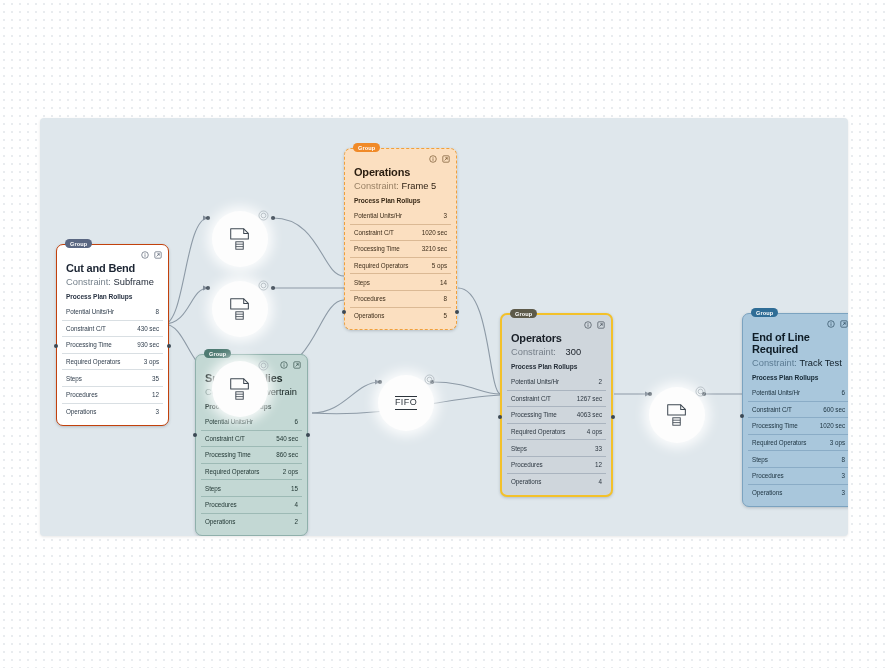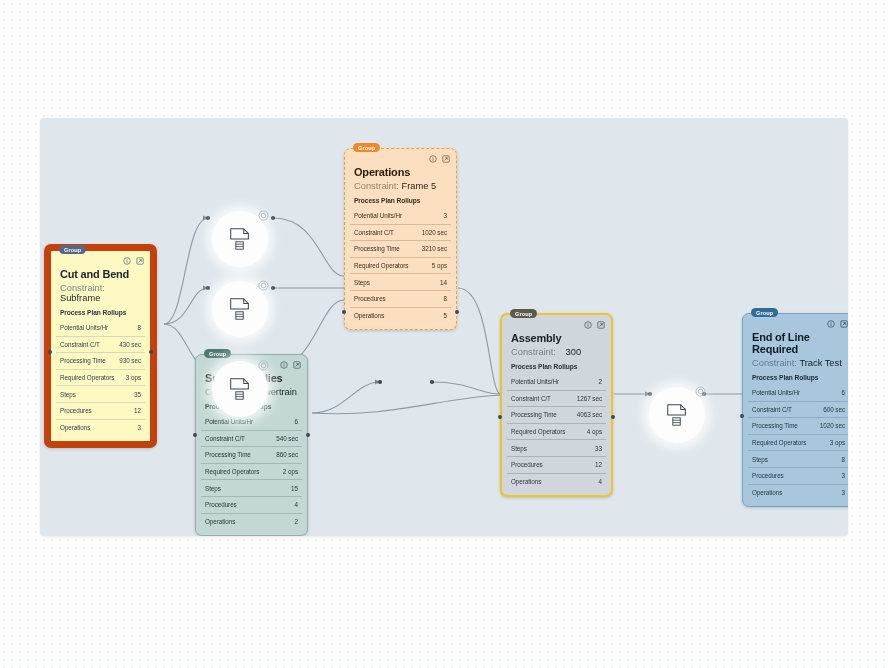--- a/index.html
+++ b/index.html
@@ -166,21 +166,21 @@
           <circle cx="233" cy="170" r="2.1"></circle>
         <circle cx="168" cy="250" r="2.1"></circle>
           <circle cx="233" cy="250" r="2.1"></circle>
         <circle cx="340" cy="264" r="2.1"></circle>
           <circle cx="392" cy="264" r="2.1"></circle>
         <circle cx="610" cy="276" r="2.1"></circle>
           <circle cx="664" cy="276" r="2.1"></circle>
       </g>
     </svg>
 
-    <div class="gcard" style="left:4px; top:105px; background:#fef9c3; border:7px solid #c2410c;">
+    <div class="gcard" style="left:16px; top:105px; background:#ffffff; border:1px solid #c2410c;">
       <span class="gbadge" style="background:#5a6782;">Group</span>
       <span class="gactions">
         <span class="ic">
           <svg width="8" height="8" viewBox="0 0 16 16">
               <circle cx="8" cy="8" r="6.6" fill="none" stroke="#4c5768" stroke-width="1.3"></circle>
               <rect x="7.35" y="6.6" width="1.3" height="5" fill="#4c5768"></rect>
               <rect x="7.35" y="4.2" width="1.3" height="1.5" fill="#4c5768"></rect>
             </svg>
         </span>
         <span class="ic">
@@ -354,21 +354,21 @@
               <rect x="7.35" y="4.2" width="1.3" height="1.5" fill="#3d4650"></rect>
             </svg>
         </span>
         <span class="ic">
           <svg width="8" height="8" viewBox="0 0 16 16">
               <rect x="1.6" y="1.6" width="12.8" height="12.8" rx="2" fill="none" stroke="#3d4650" stroke-width="1.3"></rect>
               <path d="M5.6 10.4 L10.4 5.6 M7.3 5.6 H10.4 V8.7" fill="none" stroke="#3d4650" stroke-width="1.3" stroke-linecap="round"></path>
             </svg>
         </span>
       </span>
-      <div class="gtitle" style="color:#1a2028;">Assembly</div>
+      <div class="gtitle" style="color:#1a2028;">Operators</div>
       <div class="gconstraint">
         <span class="clabel" style="color:#78818b;">Constraint:</span>
         <span class="cval" style="color:#1a2028;margin-left:7px;">300</span>
       </div>
       <div class="grollup" style="color:#262f39;">Process Plan Rollups</div>
       <div class="grows">
         <div class="grow" style="border-color:rgba(125,140,155,0.45);">
             <span class="k" style="color:#2d3741;">Potential Units/Hr</span>
             <span class="v" style="color:#2d3741;">2</span>
           </div>
@@ -502,20 +502,29 @@
       <span class="ic">
         <svg width="26" height="26" viewBox="0 0 28 28">
           <path d="M4 3 H18 L23 8 V14 H4 Z" fill="none" stroke="#3e4852" stroke-width="1.1" stroke-linejoin="round"></path>
           <path d="M18 3 V8 H23" fill="none" stroke="#3e4852" stroke-width="1.1" stroke-linejoin="round"></path>
           <rect x="9.5" y="17" width="8" height="8" fill="none" stroke="#3e4852" stroke-width="1"></rect>
           <path d="M9.5 19.6 H17.5 M9.5 22.2 H17.5" stroke="#3e4852" stroke-width="0.9"></path>
         </svg>
       </span>
     </div>
 
+    <div class="pnode" style="left:338px; top:236px;">
+      <span class="nodeinfo ic">
+        <svg width="11" height="11" viewBox="0 0 16 16">
+            <circle cx="8" cy="8" r="6.6" fill="none" stroke="#adb6bd" stroke-width="1.1"></circle>
+            <circle cx="8" cy="8" r="3.4" fill="none" stroke="#adb6bd" stroke-width="1.1"></circle>
+          </svg>
+      </span>
+      <span class="fifo-txt">FIFO</span>
+    </div>
 
     <div class="pnode" style="left:609px; top:248px;">
       <span class="nodeinfo ic">
         <svg width="11" height="11" viewBox="0 0 16 16">
             <circle cx="8" cy="8" r="6.6" fill="none" stroke="#adb6bd" stroke-width="1.1"></circle>
             <circle cx="8" cy="8" r="3.4" fill="none" stroke="#adb6bd" stroke-width="1.1"></circle>
           </svg>
       </span>
       <span class="ic">
         <svg width="26" height="26" viewBox="0 0 28 28">

